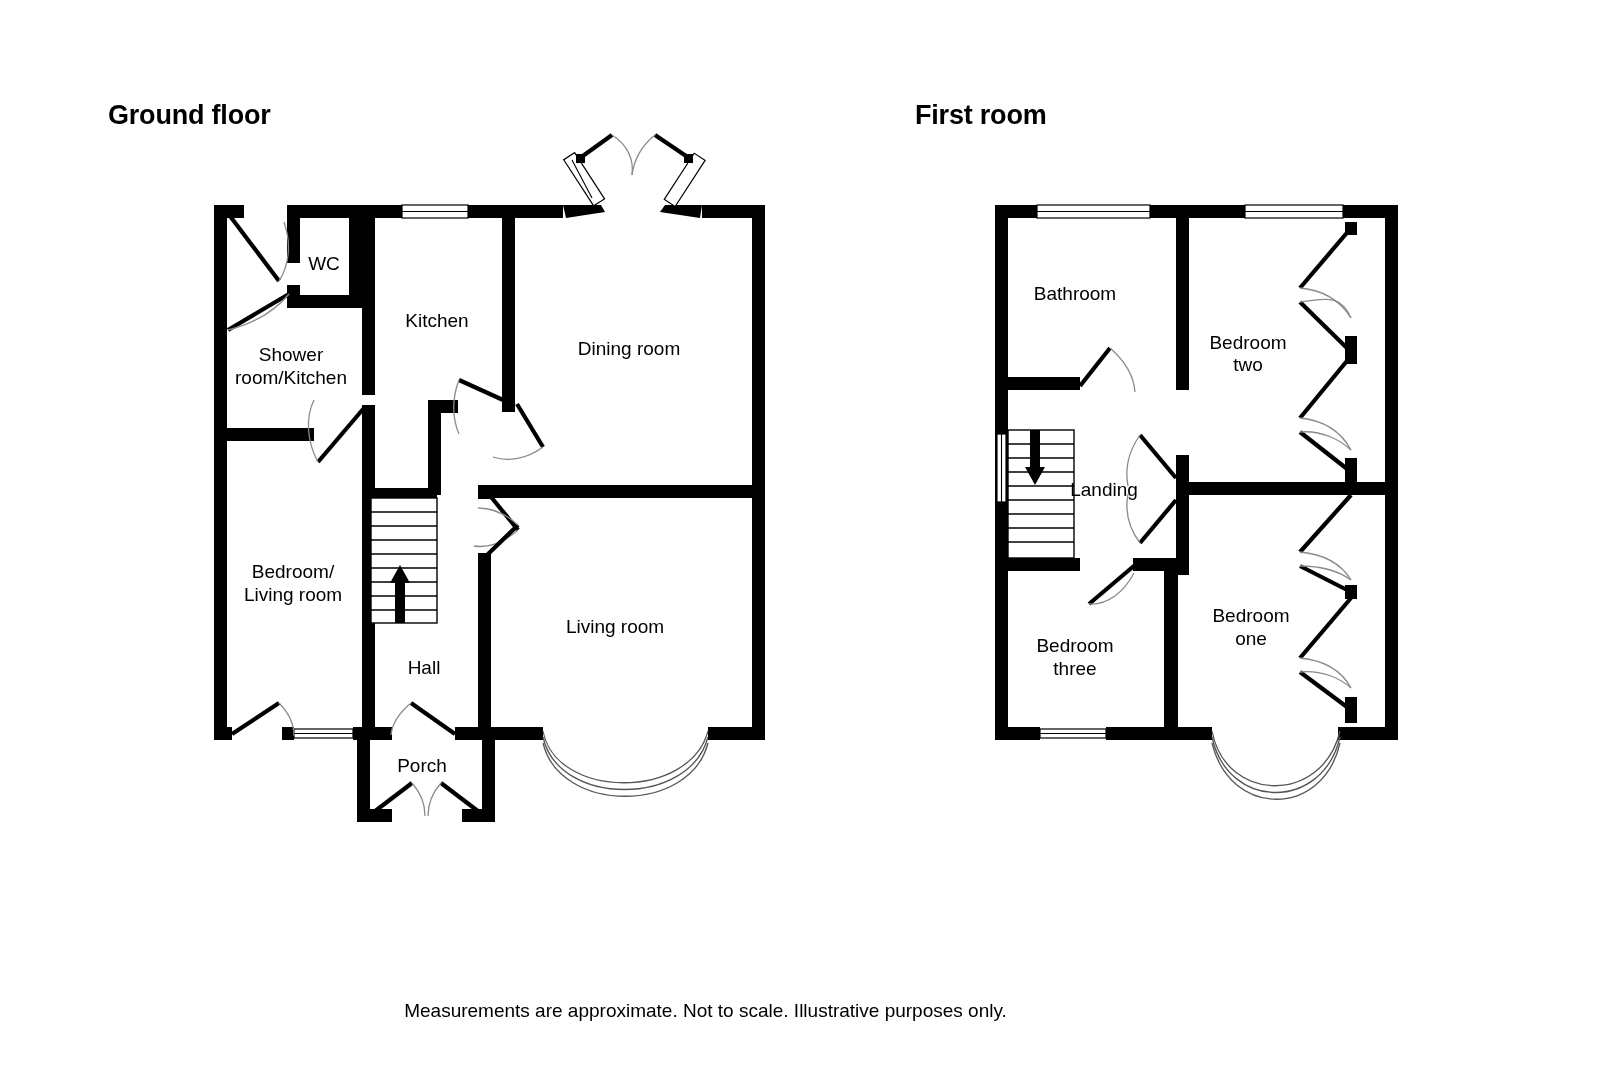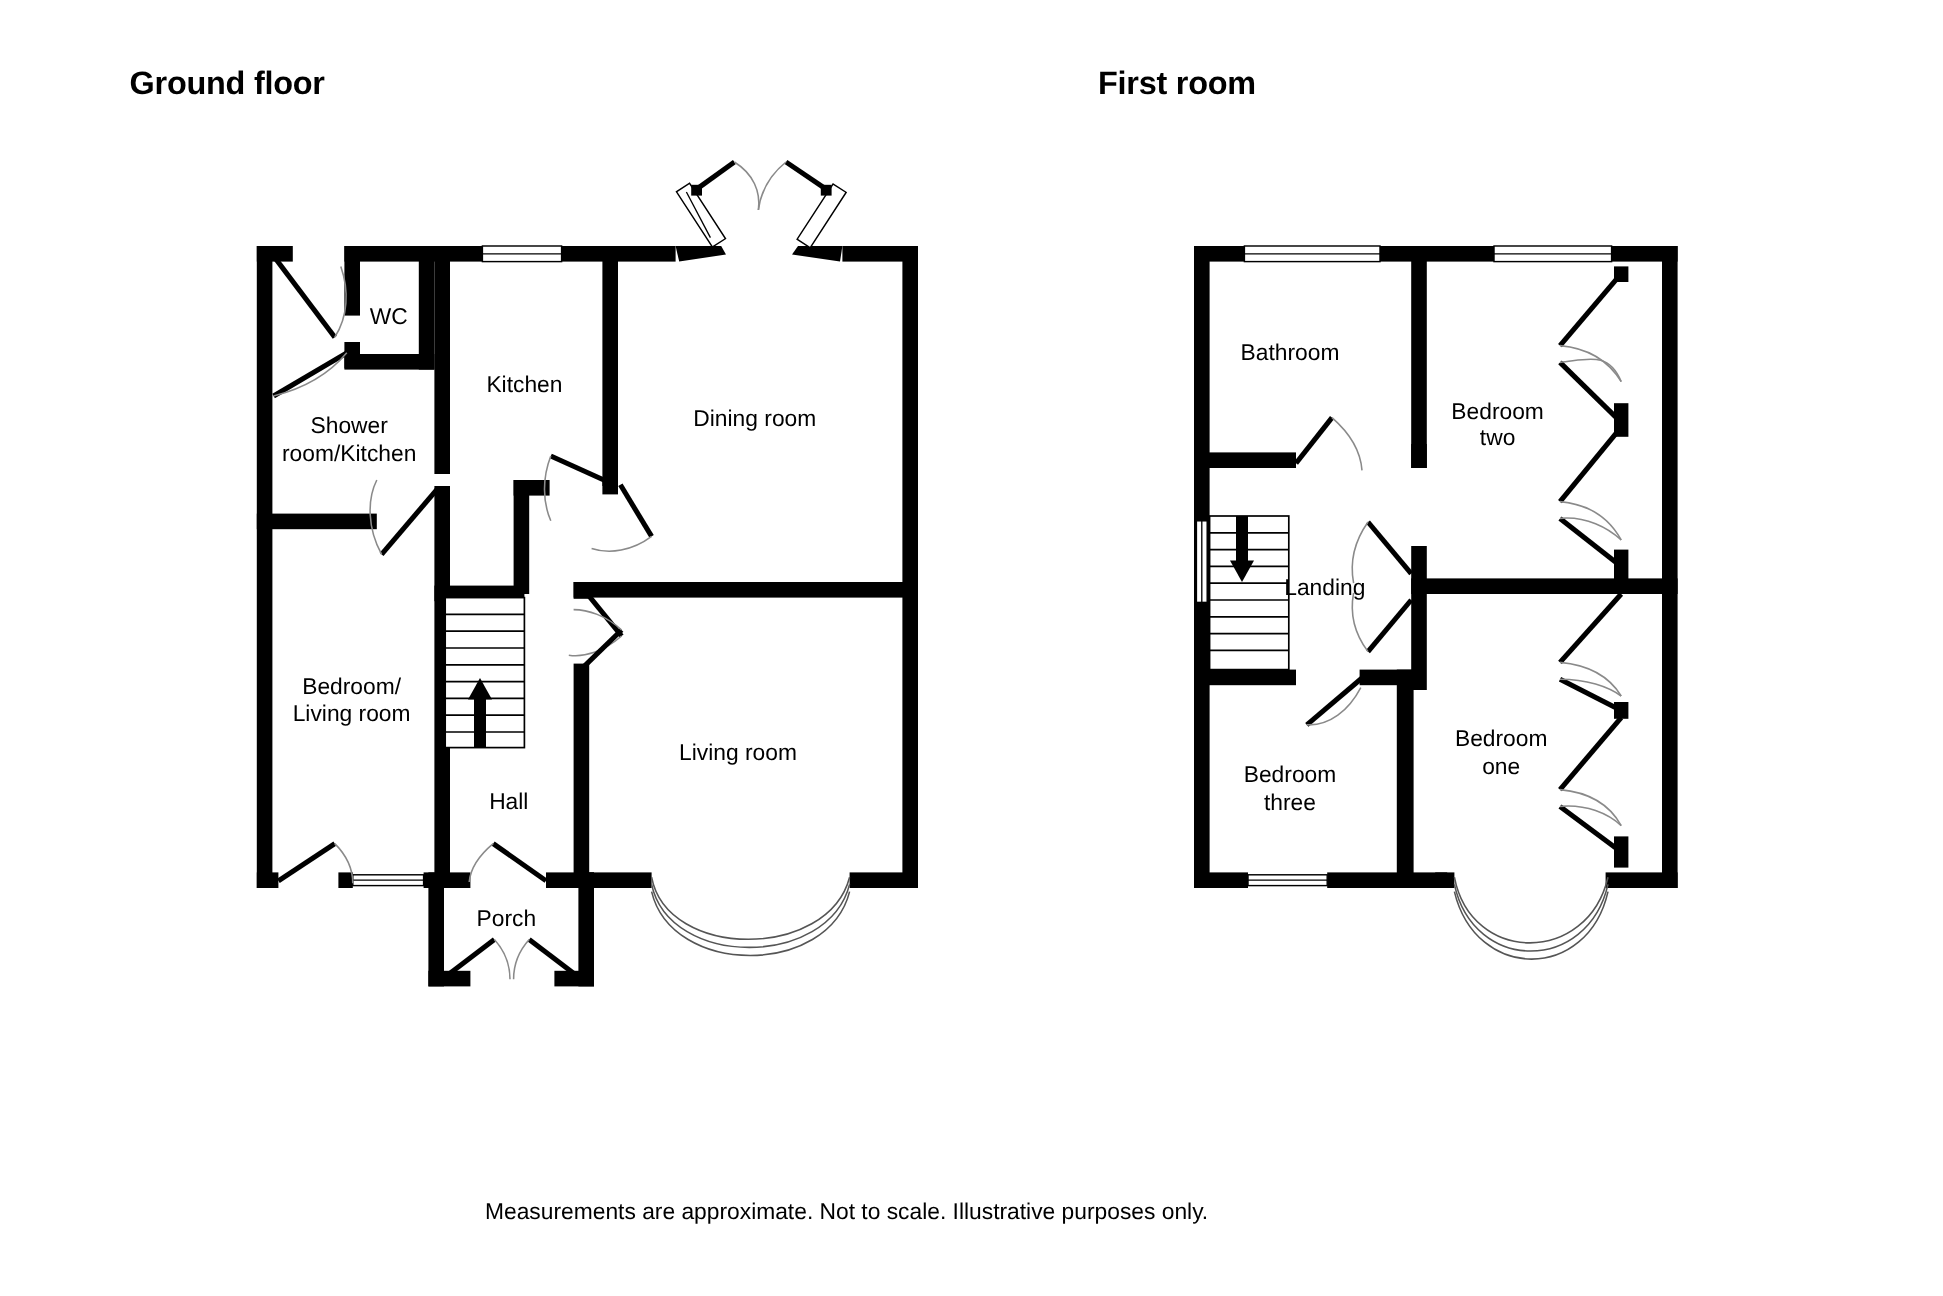--- a/index.html
+++ b/index.html
@@ -15,20 +15,21 @@
     color: #000000;
     overflow: hidden;
   }
   .floor-title {
     position: absolute;
     font-size: 27px;
     font-weight: bold;
     letter-spacing: -0.2px;
     color: #000;
     white-space: nowrap;
+    margin-top: 46px;
   }
   #ground-title { left: 108px; top: 54px; }
   #first-title  { left: 915px; top: 54px; }
 
   .plan-svg {
     position: absolute;
     left: 0;
     top: 0;
     width: 1619px;
     height: 1080px;

